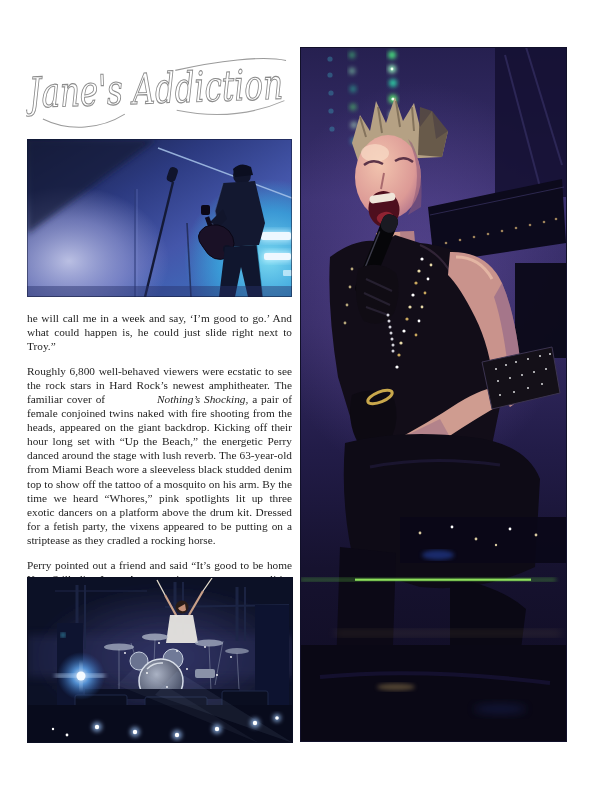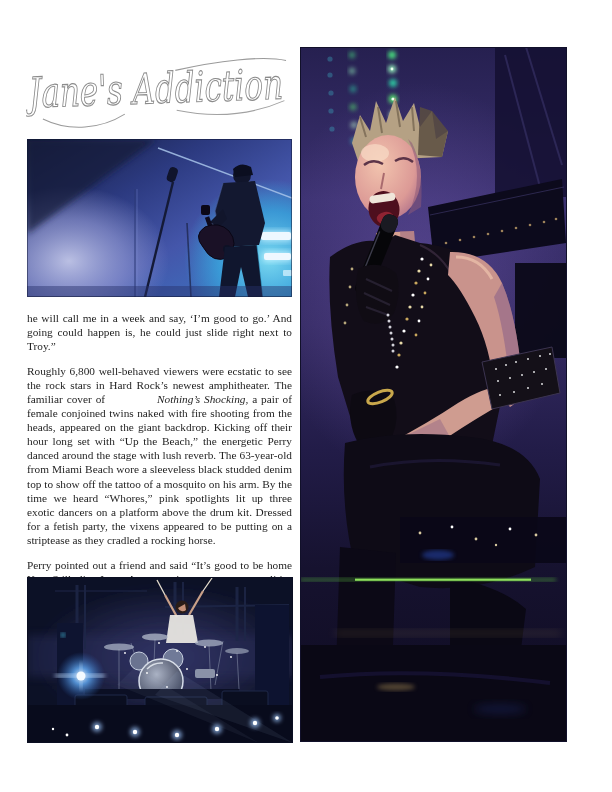--- a/index.html
+++ b/index.html
@@ -100,21 +100,21 @@
         <circle cx="200" cy="110" r="4" fill="#0e1226"></circle>
         <path d="M198,108 L230,106 L236,158 L221,158 L214,128 L208,158 L192,158 Z" fill="#10162e"></path>
         <path d="M230,106 L236,158" stroke="#3fb6e6" stroke-width="1.2" opacity="0.5"></path>
       </g>
       <rect x="0" y="147" width="265" height="11" fill="#27306a" opacity="0.45"></rect>
       <rect x="0.5" y="0.5" width="264" height="157" fill="none" stroke="#0e1430" opacity="0.5"></rect>
     </svg>
   </div>
 
   <div class="col">
-    <p>he will call me in a week and say, ‘I’m good to go.’ And going could happen is, he could just slide right next to Troy.”</p>
+    <p>he will call me in a week and say, ‘I’m good to go.’ And what could happen is, he could just slide right next to Troy.”</p>
     <p><span>Roughly 6,800 well-behaved viewers were ecstatic to see the rock stars in Hard Rock’s newest amphitheater. The familiar cover of </span><i>Nothing’s Shocking,</i><span> a pair of female conjoined twins naked with fire shooting from the heads, appeared on the giant backdrop. Kicking off their hour long set with “Up the Beach,” the energetic Perry danced around the stage with lush reverb. The 63-year-old from Miami Beach wore a sleeveless black studded denim top to show off the tattoo of a mosquito on his arm. By the time we heard “Whores,” pink spotlights lit up three exotic dancers on a platform above the drum kit. Dressed for a fetish party, the vixens appeared to be putting on a striptease as they cradled a rocking horse.</span></p>
     <p>Perry pointed out a friend and said “It’s good to be home Ken. Still alive I see. Are we going to argue over politics or</p>
   </div>
 
   <div class="photo photo3">
     <svg viewBox="0 0 266 166" preserveAspectRatio="none">
       <defs>
         <radialGradient id="p3glow" cx="0.5" cy="0.5" r="0.5">
           <stop offset="0" stop-color="#3c3d74" stop-opacity="0.9"></stop>
           <stop offset="1" stop-color="#3c3d74" stop-opacity="0"></stop>

